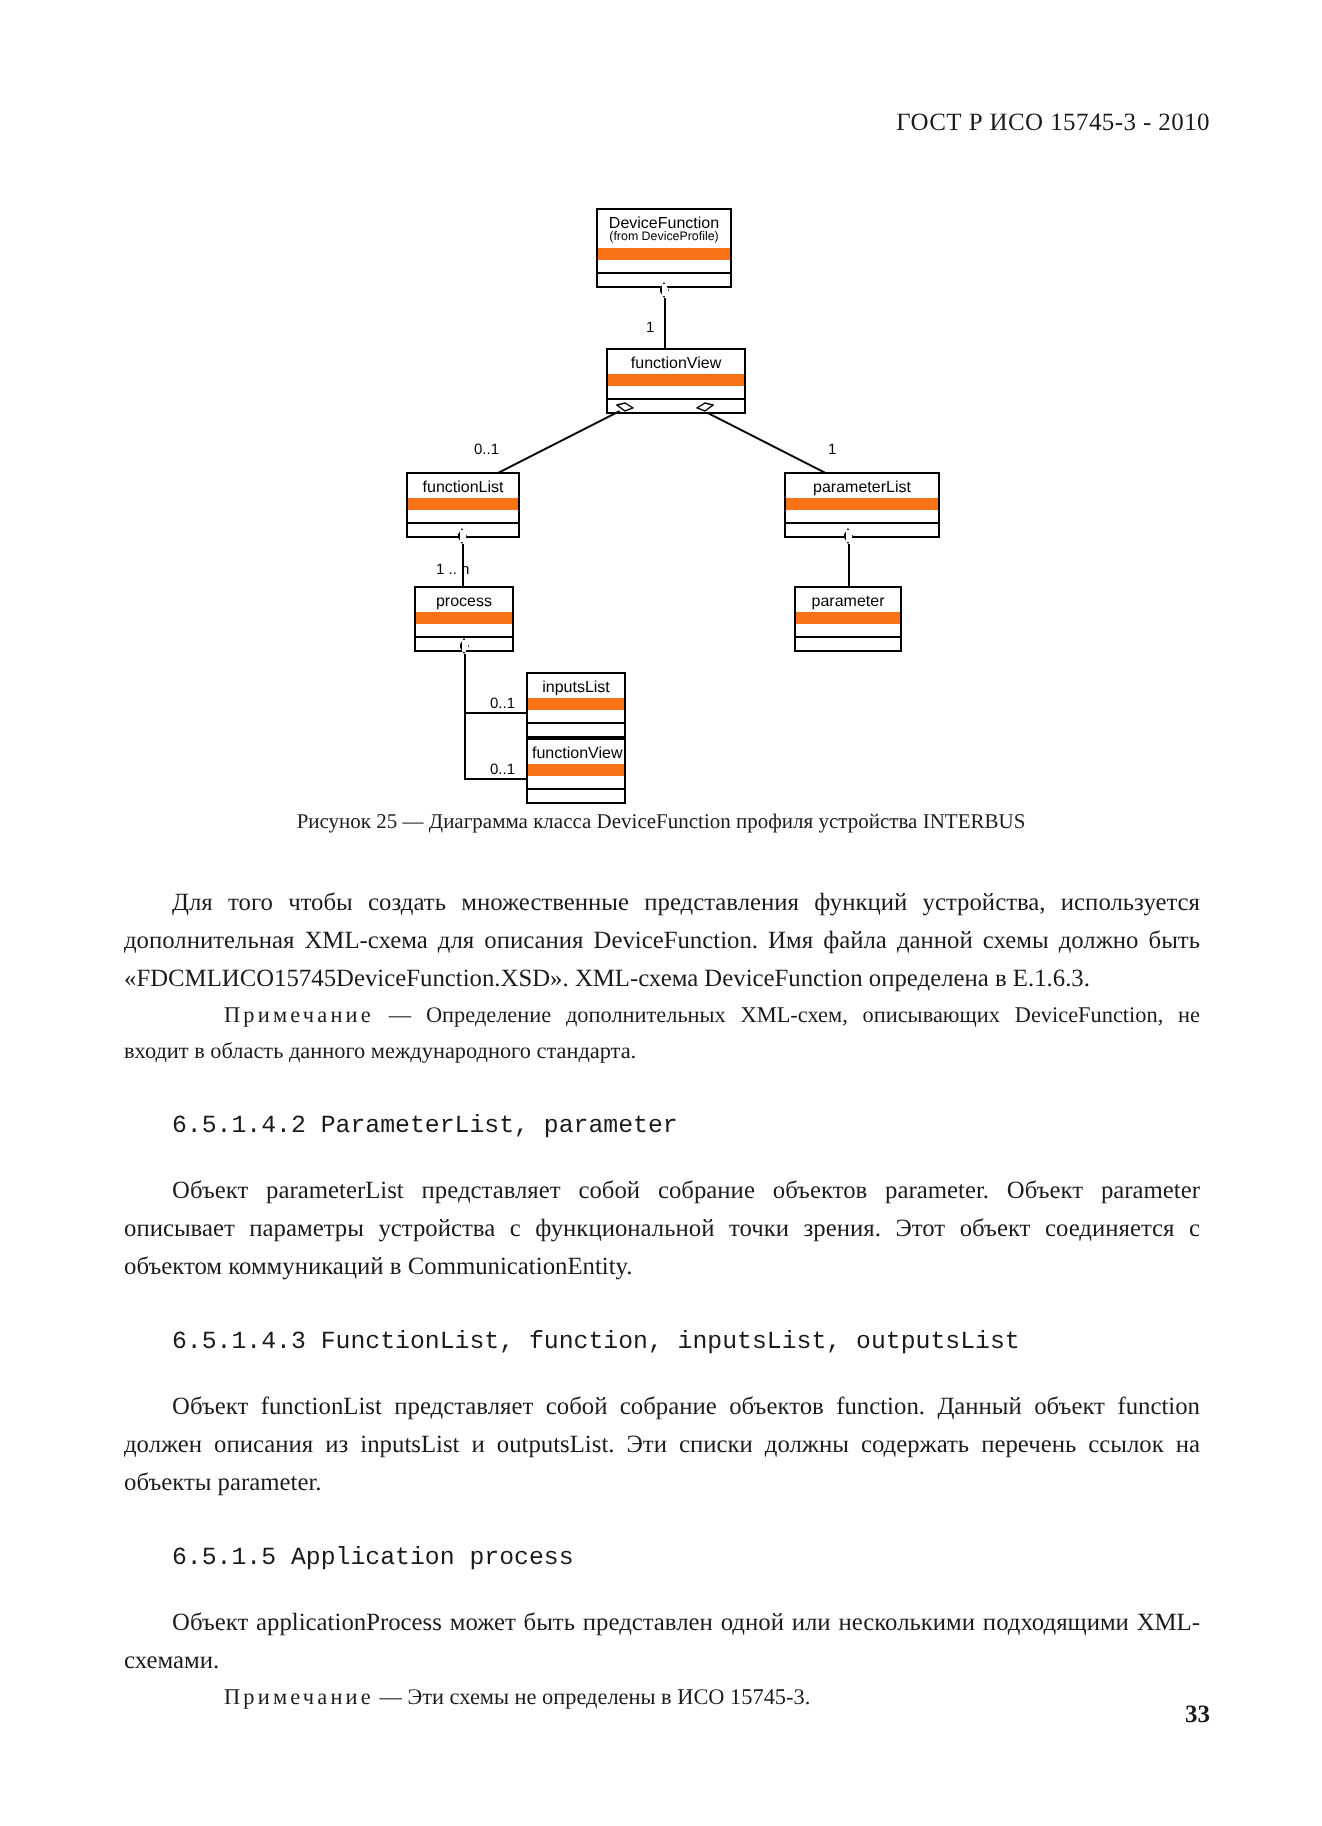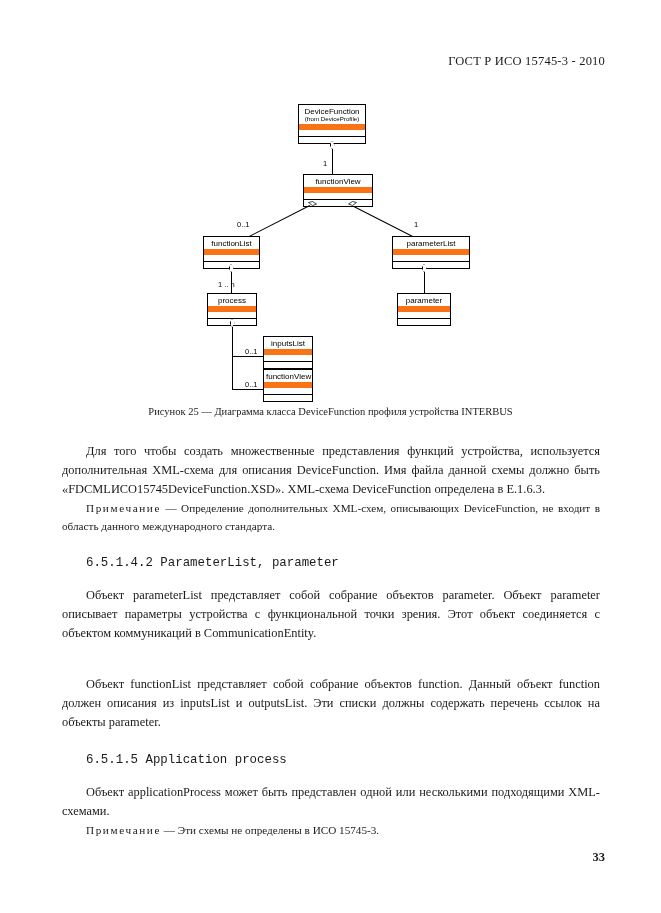--- a/index.html
+++ b/index.html
@@ -128,21 +128,21 @@
     text-indent: 24px;
     hyphens: manual;
   }
   p.note {
     margin: 0;
     font-size: 11.2px;
     line-height: 18px;
     text-align: justify;
     text-indent: 24px;
   }
-  .note-lbl { letter-spacing: 1.6px; }
+  .note-lbl { letter-spacing: 1.6px; margin-left: 26px; }
   h3.heading {
     margin: 0;
     font-weight: normal;
     font-size: 12.4px;
     line-height: 19px;
     text-indent: 24px;
     font-family: Liberation Mono, monospace;
   }
   .gap-sm { height: 13px; }
   .gap-md { height: 19px; }
@@ -271,20 +271,21 @@
     <div class="gap-md"></div>
 
     <h3 class="heading">6.5.1.4.2 ParameterList, parameter</h3>
 
     <div class="gap-sm"></div>
 
     <p class="para">Объект parameterList представляет собой собрание объектов parameter. Объект parameter описывает параметры устройства с функциональной точки зрения. Этот объект соединяется с объектом коммуникаций в CommunicationEntity.</p>
 
     <div class="gap-md"></div>
 
+    <h3 class="heading">6.5.1.4.3 FunctionList, function, inputsList, outputsList</h3>
 
     <div class="gap-sm"></div>
 
     <p class="para">Объект functionList представляет собой собрание объектов function. Данный объект function должен описания из inputsList и outputsList. Эти списки должны содержать перечень ссылок на объекты parameter.</p>
 
     <div class="gap-md"></div>
 
     <h3 class="heading">6.5.1.5 Application process</h3>
 
     <div class="gap-sm"></div>

